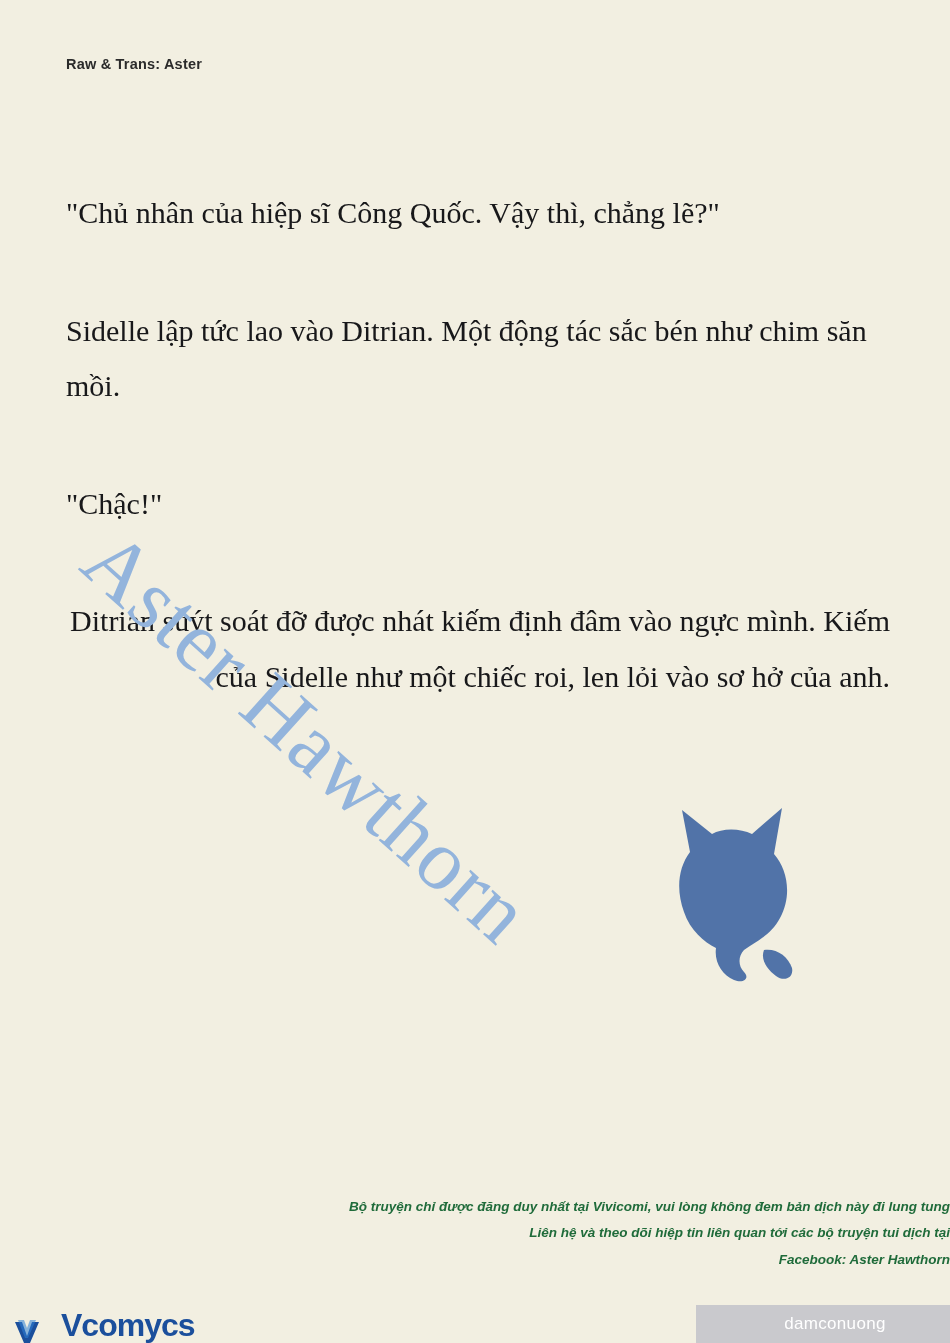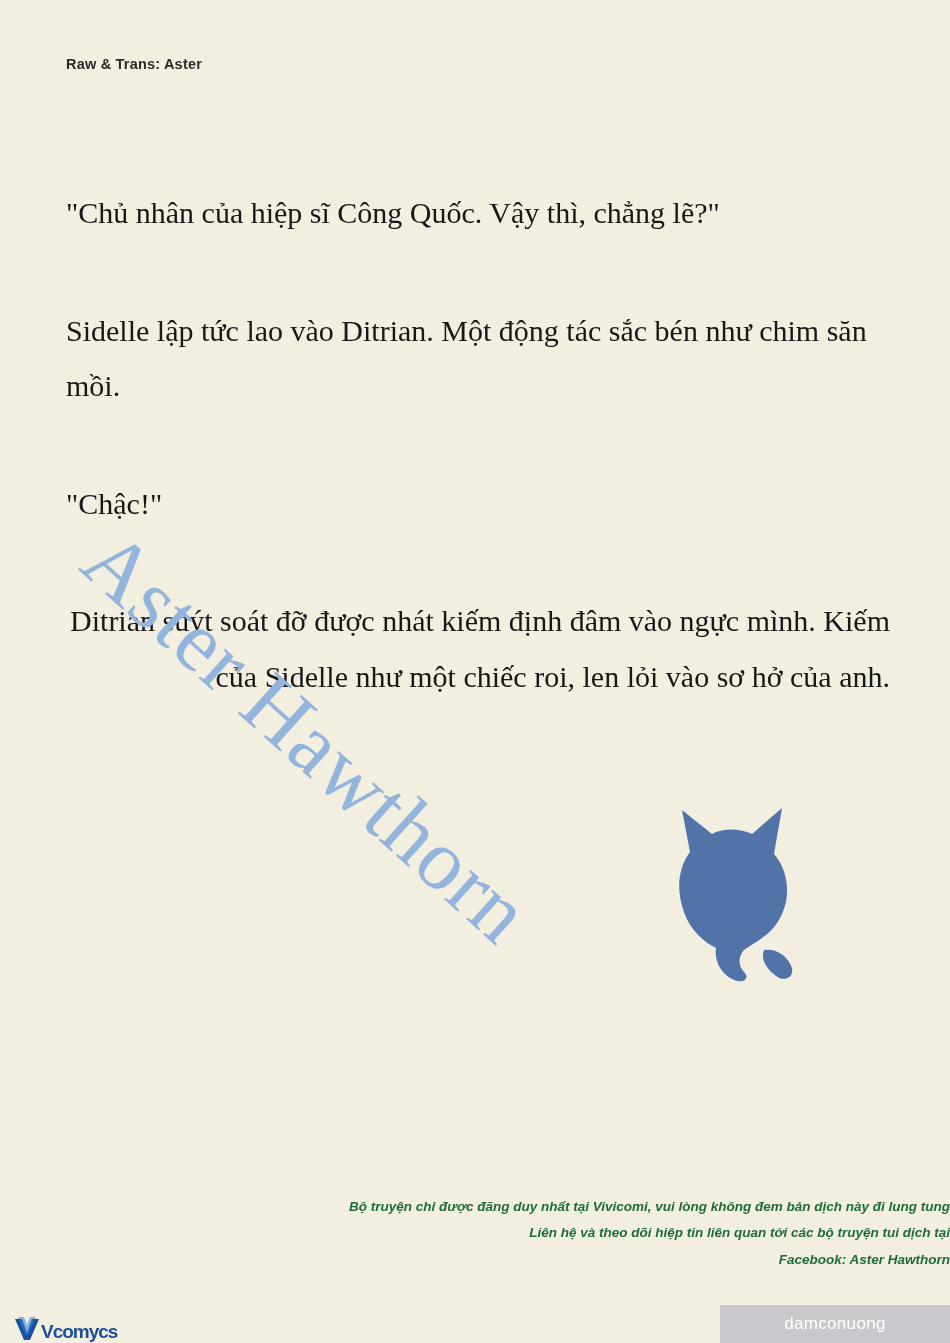--- a/index.html
+++ b/index.html
@@ -108,26 +108,27 @@
     bottom: 0;
     height: 42px;
   }
 
   .logo {
     position: absolute;
     left: 14px;
     bottom: 2px;
     font-family: "Liberation Sans", sans-serif;
     font-weight: 700;
-    font-size: 19px;
+    font-size: 32px;
     letter-spacing: -1px;
     color: #1b4f9c;
     line-height: 1;
     display: flex;
     align-items: flex-end;
+    gap: 20px;
   }
   .logo .v-mark {
     display: inline-block;
     width: 26px;
     height: 24px;
     margin-right: 1px;
   }
   .logo .logo-word {
     color: #1b4f9c;
   }
@@ -139,20 +140,21 @@
     width: 230px;
     height: 38px;
     background: #c9c9cd;
     display: flex;
     align-items: center;
     justify-content: center;
     font-family: "Liberation Sans", sans-serif;
     font-size: 17px;
     color: #ffffff;
     letter-spacing: 0.3px;
+    padding-left: 24px;
   }
 </style>
 </head>
 <body>
 
 <div class="page">
 
   <div class="credit-header">Raw &amp; Trans: Aster</div>
 
   <div class="body-text">

